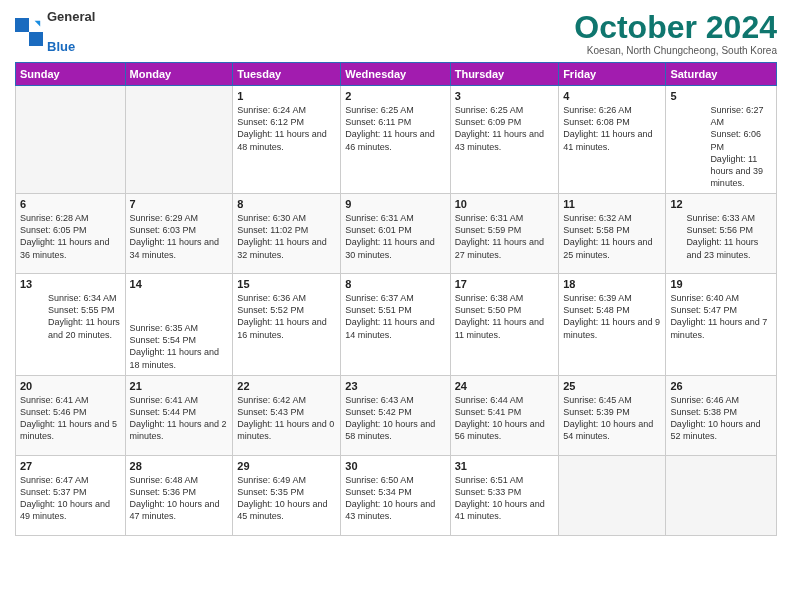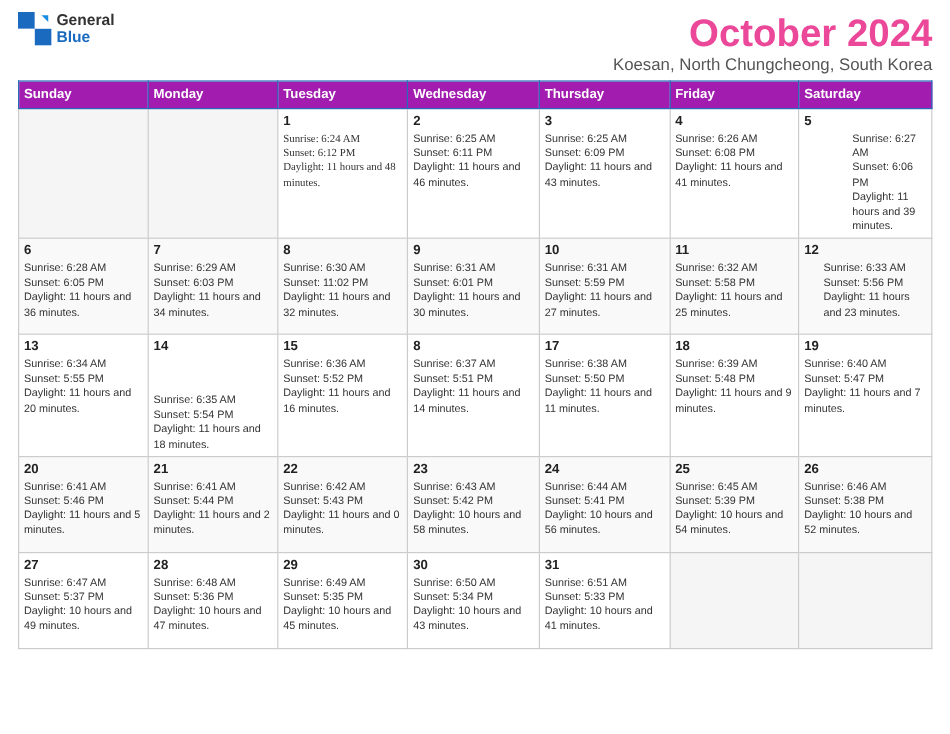--- a/index.html
+++ b/index.html
@@ -40,25 +40,25 @@
     .logo-icon {
       width: 28px;
       height: 28px;
     }
     .title-area {
       text-align: right;
     }
     .month-title {
       font-size: 32px;
       font-weight: bold;
-      color: #ec4899;
+      color: #0f766e;
       line-height: 1.1;
     }
     .location-title {
-      font-size: 14px;
+      font-size: 10px;
       color: #555;
     }
     .calendar-table {
       width: 100%;
       border-collapse: collapse;
       font-size: 9.5px;
     }
     .calendar-table th {
       background-color: #a21caf;
       color: #fff;
@@ -102,21 +102,21 @@
   <div class="header-area">
     <div class="logo">
       <svg class="logo-icon" viewBox="0 0 40 40">
         <rect x="0" y="0" width="20" height="20" fill="#1a6bbf"></rect>
         <rect x="20" y="0" width="20" height="20" fill="#fff"></rect>
         <rect x="0" y="20" width="20" height="20" fill="#fff"></rect>
         <rect x="20" y="20" width="20" height="20" fill="#1a6bbf"></rect>
         <polygon points="28,4 36,4 36,12" fill="#1a8de0"></polygon>
       </svg>
       <div>
-        <div style="display:flex; gap:0px; flex-direction:column; line-height:1.1">
+        <div style="display:flex; gap:16px; flex-direction:column; line-height:1.1">
           <span class="logo-text-general">General</span>
           <span class="logo-text-blue">Blue</span>
         </div>
       </div>
     </div>
     <div class="title-area">
       <div class="month-title">October 2024</div>
       <div class="location-title">Koesan, North Chungcheong, South Korea</div>
     </div>
   </div>
@@ -132,21 +132,21 @@
         <th>Friday</th>
         <th>Saturday</th>
       </tr>
     </thead>
     <tbody id="calendar-body">
     <tr>
           <td class="empty-cell"></td>
           <td class="empty-cell"></td>
           <td>
             <span class="day-number">1</span>
-            <div class="day-info" style="white-space: pre-line; font-family: Liberation Serif, serif;">Sunrise: 6:24 AM
+            <div class="day-info" style="white-space: pre-line;">Sunrise: 6:24 AM
 Sunset: 6:12 PM
 Daylight: 11 hours and 48 minutes.</div>
           </td>
           <td>
             <span class="day-number">2</span>
             <div class="day-info" style="white-space: pre-line;">Sunrise: 6:25 AM
 Sunset: 6:11 PM
 Daylight: 11 hours and 46 minutes.</div>
           </td>
           <td>
@@ -208,21 +208,21 @@
           <td>
             <span class="day-number">12</span>
             <div class="day-info" style="white-space: pre-line; margin-left: 16px;">Sunrise: 6:33 AM
 Sunset: 5:56 PM
 Daylight: 11 hours and 23 minutes.</div>
           </td>
         </tr>
         <tr>
           <td>
             <span class="day-number">13</span>
-            <div class="day-info" style="white-space: pre-line;">Sunrise: 6:34 AM
+            <div class="day-info" style="white-space: pre-line; margin-left: 28px;">Sunrise: 6:34 AM
 Sunset: 5:55 PM
 Daylight: 11 hours and 20 minutes.</div>
           </td>
           <td>
             <span class="day-number">14</span>
             <div class="day-info" style="white-space: pre-line; margin-top: 32px;">Sunrise: 6:35 AM
 Sunset: 5:54 PM
 Daylight: 11 hours and 18 minutes.</div>
           </td>
           <td>

